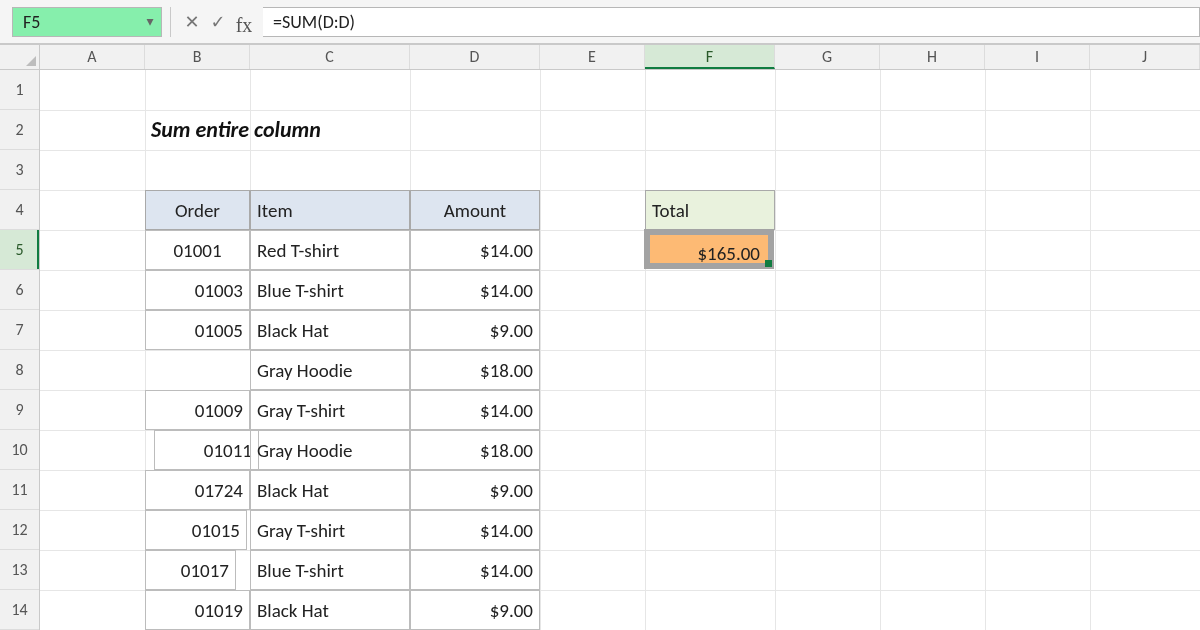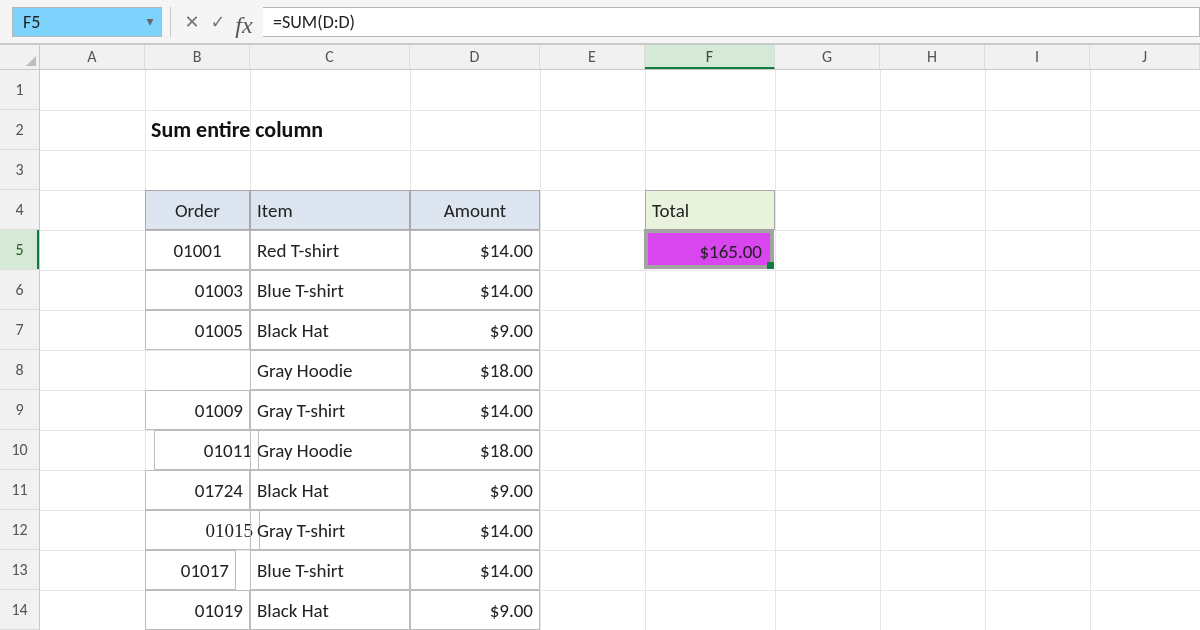--- a/index.html
+++ b/index.html
@@ -16,21 +16,21 @@
     display: flex;
     align-items: center;
     height: 44px;
     background: #f5f5f5;
     border-bottom: 1px solid #c9c9c9;
     padding-left: 12px;
   }
   .name-box {
     display: flex;
     align-items: center;
-    background: #7dd3fc;
+    background: #86efac;
     border: 1px solid #b7b7b7;
     height: 30px;
     width: 150px;
     font-size: 18px;
   }
   .name-box span.nbtext {
     flex: 1;
     padding: 0 10px;
   }
   .name-box .chev {
@@ -47,21 +47,21 @@
   }
   .fb-icon {
     width: 26px;
     height: 30px;
     display: flex;
     align-items: center;
     justify-content: center;
     color: #777;
     font-size: 18px;
   }
-  .fb-icon.fx { font-style: italic; font-family: "Times New Roman", serif; color:#555; font-size:24px;margin-top:8px; }
+  .fb-icon.fx { font-family: "Times New Roman", serif; color:#555; font-size:20px;margin-top:8px; }
   .formula-input {
     flex: 1;
     height: 30px;
     background: #ffffff;
     border: 1px solid #b7b7b7;
     border-left: none;
     display: flex;
     align-items: center;
     padding: 0 10px;
     font-size: 18px;
@@ -166,22 +166,22 @@
   .ralign { text-align: right; }
   .center { text-align: center; }
 
   .title-cell { font-size: 22px; font-weight: 700; color:#111; }
 
   
   .total-hdr { background:#e9f2dd; border:1px solid #a9a9a9; }
   
   .active-cell {
     position:absolute;
-    border:4px solid #a3a3a3;
-    background:#d946ef;
+    border:6px solid #a3a3a3;
+    background:#fdba74;
     z-index:5;
   }
   .active-cell .handle{
     position:absolute; right:-4px; bottom:-4px;
     width:7px; height:7px; background:#107c41;
   }
 </style>
 </head>
 <body>
 
@@ -247,21 +247,21 @@
       <div class="gridlines-h" style="top: 520px;"></div>
       <div class="gridlines-v" style="left: 105px;"></div>
       <div class="gridlines-v" style="left: 210px;"></div>
       <div class="gridlines-v" style="left: 370px;"></div>
       <div class="gridlines-v" style="left: 500px;"></div>
       <div class="gridlines-v" style="left: 605px;"></div>
       <div class="gridlines-v" style="left: 735px;"></div>
       <div class="gridlines-v" style="left: 840px;"></div>
       <div class="gridlines-v" style="left: 945px;"></div>
       <div class="gridlines-v" style="left: 1050px;"></div>
-      <div class="cell title-cell" style="left: 105px; top: 40px; width: 395px;"><span>Sum entire column</span></div>
+      <div class="cell title-cell" style="left: 105px; top: 40px; width: 395px; font-style: italic;"><span>Sum entire column</span></div>
       <div class="cell hdr" style="left: 210px; top: 120px; width: 160px;"><span>Item</span></div>
       <div class="cell hdr center" style="left: 105px; top: 120px; width: 105px;"><span>Order</span></div>
       <div class="cell hdr center" style="left: 370px; top: 120px; width: 130px;"><span>Amount</span></div>
       <div class="cell bord ralign" style="left: 105px; top: 160px; width: 105px; text-align: center;"><span>01001</span></div>
       <div class="cell bord" style="left: 210px; top: 160px; width: 160px;"><span>Red T-shirt</span></div>
       <div class="cell bord ralign" style="left: 370px; top: 160px; width: 130px;"><span>$14.00</span></div>
       <div class="cell bord ralign" style="left: 105px; top: 200px; width: 105px;"><span>01003</span></div>
       <div class="cell bord" style="left: 210px; top: 200px; width: 160px;"><span>Blue T-shirt</span></div>
       <div class="cell bord ralign" style="left: 370px; top: 200px; width: 130px;"><span>$14.00</span></div>
       <div class="cell bord ralign" style="left: 105px; top: 240px; width: 105px;"><span>01005</span></div>
@@ -271,21 +271,21 @@
       <div class="cell bord ralign" style="left: 370px; top: 280px; width: 130px;"><span>$18.00</span></div>
       <div class="cell bord ralign" style="left: 105px; top: 320px; width: 105px;"><span>01009</span></div>
       <div class="cell bord" style="left: 210px; top: 320px; width: 160px;"><span>Gray T-shirt</span></div>
       <div class="cell bord ralign" style="left: 370px; top: 320px; width: 130px;"><span>$14.00</span></div>
       <div class="cell bord ralign" style="left: 114px; top: 360px; width: 105px;"><span>01011</span></div>
       <div class="cell bord" style="left: 210px; top: 360px; width: 160px;"><span>Gray Hoodie</span></div>
       <div class="cell bord ralign" style="left: 370px; top: 360px; width: 130px;"><span>$18.00</span></div>
       <div class="cell bord ralign" style="left: 105px; top: 400px; width: 105px;"><span>01724</span></div>
       <div class="cell bord" style="left: 210px; top: 400px; width: 160px;"><span>Black Hat</span></div>
       <div class="cell bord ralign" style="left: 370px; top: 400px; width: 130px;"><span>$9.00</span></div>
-      <div class="cell bord ralign" style="left: 105px; top: 440px; width: 115px; font-family: Liberation Serif, serif;"><span>01015</span></div>
+      <div class="cell bord ralign" style="left: 105px; top: 440px; width: 102px;"><span>01015</span></div>
       <div class="cell bord" style="left: 210px; top: 440px; width: 160px;"><span>Gray T-shirt</span></div>
       <div class="cell bord ralign" style="left: 370px; top: 440px; width: 130px;"><span>$14.00</span></div>
       <div class="cell bord ralign" style="left: 105px; top: 480px; width: 91px;"><span>01017</span></div>
       <div class="cell bord" style="left: 210px; top: 480px; width: 160px;"><span>Blue T-shirt</span></div>
       <div class="cell bord ralign" style="left: 370px; top: 480px; width: 130px;"><span>$14.00</span></div>
       <div class="cell bord ralign" style="left: 105px; top: 520px; width: 105px;"><span>01019</span></div>
       <div class="cell bord" style="left: 210px; top: 520px; width: 160px;"><span>Black Hat</span></div>
       <div class="cell bord ralign" style="left: 370px; top: 520px; width: 130px;"><span>$9.00</span></div>
       <div class="cell total-hdr" style="left: 605px; top: 120px; width: 130px;"><span>Total</span></div>
       <div class="active-cell" style="left: 604px; top: 159px; width: 130px; height: 40px;">

